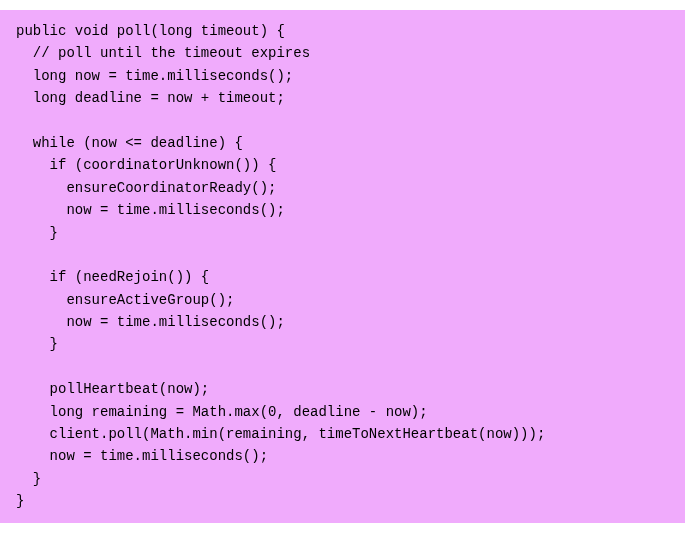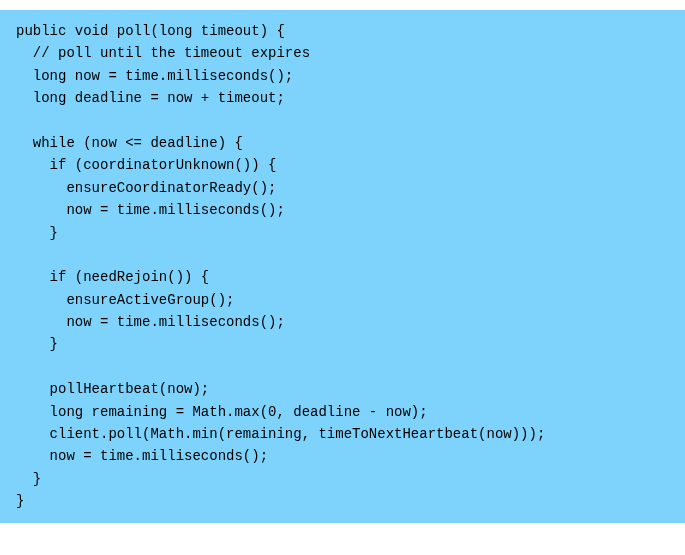--- a/index.html
+++ b/index.html
@@ -11,21 +11,21 @@
     body {
       background: #ffffff;
       font-family: 'Courier New', Courier, monospace;
       font-size: 14px;
       width: 685px;
       min-height: 555px;
       padding: 10px 0;
     }
 
     .code-container {
-      background: #7dd3fc;
+      background: #f0abfc;
       padding: 10px 16px;
       white-space: pre;
       line-height: 1.6;
       color: #000000;
     }
 
     .code-line {
       display: block;
       white-space: pre;
     }

